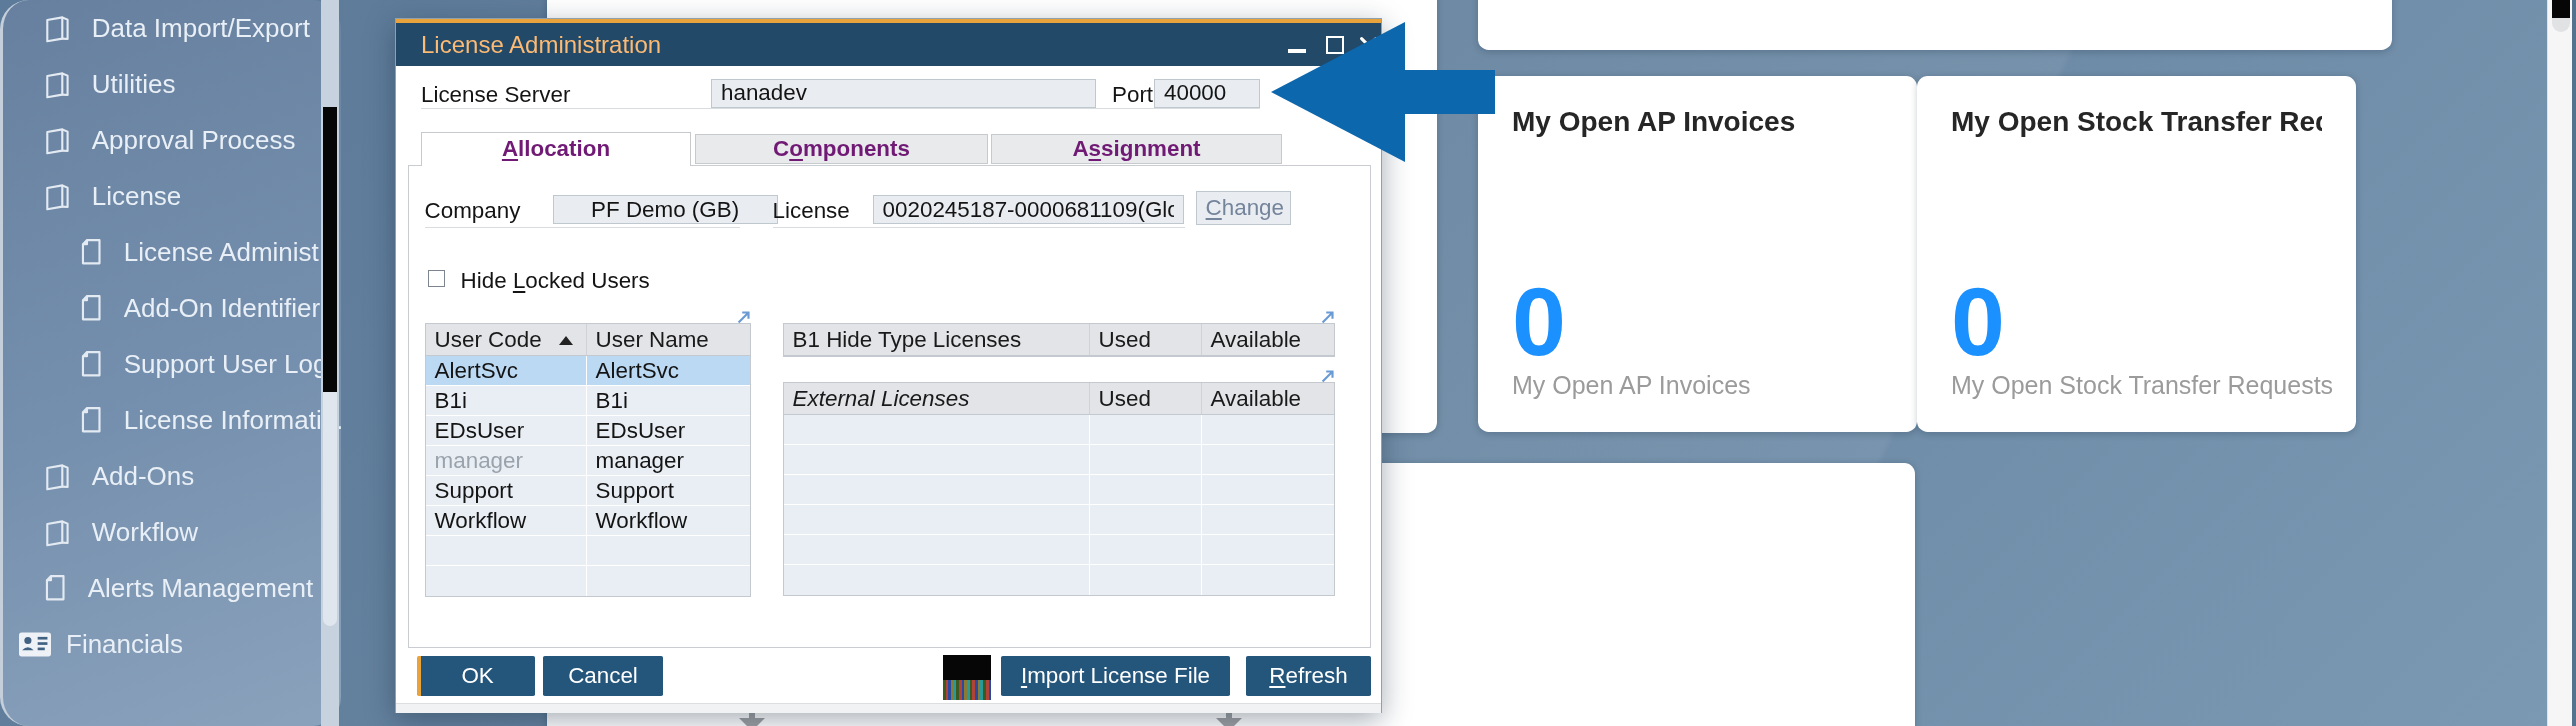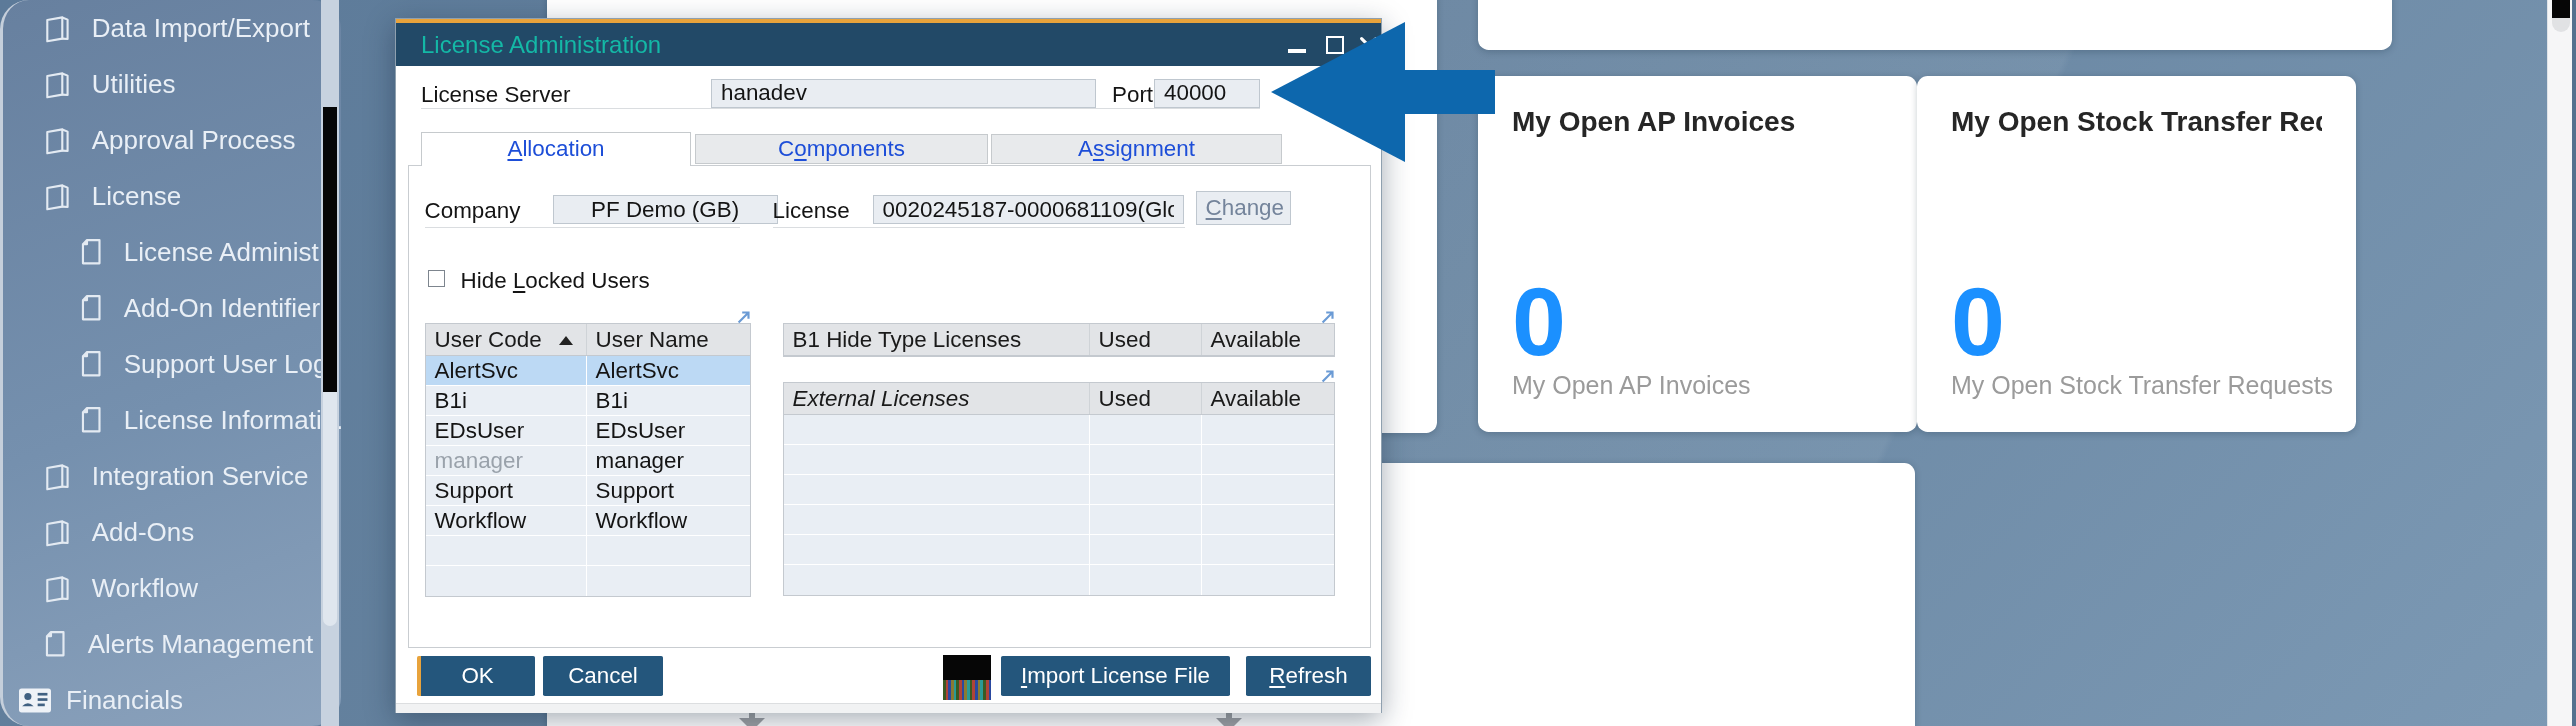--- a/index.html
+++ b/index.html
@@ -45,36 +45,36 @@
   .side-item svg { flex:0 0 auto; margin-right:19.7px; }
   .side-item.lvl0 svg { margin-right:12.5px; }
   .sidebar-scrollbar { position:absolute; right:1.8px; top:0; width:18px; height:726px; background:#c7d2df; }
   .sidebar-scrollbar .thumb { position:absolute; left:1.8px; top:107px; width:14.3px; height:519px; background:#dfe6ee; border-radius:7.2px; }
 
   
   .dialog { position:absolute; left:395px; top:18px; width:987px; height:695px; background:#fff;
             border:0.9px solid #8fa0af; box-shadow:0 7.2px 27px rgba(15,35,55,.38); z-index:40; }
   .d-topline { position:absolute; left:0; top:0; width:100%; height:3.6px; background:var(--accent_gold,#e8a33c); }
   .d-titlebar { position:absolute; left:0; top:3.6px; width:100%; height:43px; background:var(--title_bar,#224967); }
-  .d-title { position:absolute; left:25px; top:0; line-height:43px; color:#14b8a6; font-size:24px; }
+  .d-title { position:absolute; left:25px; top:0; line-height:43px; color:#fdba74; font-size:24px; }
   .win-btn { position:absolute; top:7.2px; width:27px; height:30px; cursor:pointer; }
   .win-btn.min { left:887px; } .win-btn.max { left:925px; } .win-btn.close { left:959px; }
   .glyph-min { position:absolute; left:4.5px; top:19.7px; width:18px; height:3.6px; background:#fff; }
   .glyph-max { position:absolute; left:4.5px; top:6.3px; width:18px; height:18px; border:2.7px solid #fff; }
 
   .d-body { position:absolute; left:0; top:47px; width:985px; height:647px; background:#fff; }
 
   .fld-label { position:absolute; font-size:22.4px; color:#141414; }
   .fld { position:absolute; background:#e9edf2; border:0.9px solid #bfc7cf; height:29px; font-size:22.4px; color:#141414;
          padding:0 9px; font-family:inherit; }
   .hairline { position:absolute; height:0.9px; background:#dadde0; }
 
   
-  .tab { position:absolute; text-align:center; font-size:22.4px; color:#1d4ed8; cursor:pointer;
-         background:#e8eaec; border:0.9px solid #c6cacd; top:68px; height:29.5px; line-height:28px; }
+  .tab { position:absolute; text-align:center; font-size:22.4px; color:#701a75; cursor:pointer;
+         background:#e8eaec; border:0.9px solid #c6cacd; top:68px; height:29.5px; line-height:28px;font-weight:bold; }
   .tab.active { background:#fff; top:66px; height:34px; line-height:32px; border-bottom:none; z-index:3; }
   .key { text-decoration:underline; text-underline-offset:2.7px; }
 
   
   .group { position:absolute; left:11.6px; top:99px; width:963px; height:483px; border:0.9px solid #c9cdd1; background:#fff; }
 
   .checkbox { position:absolute; width:17px; height:17px; border:1.8px solid #7d858e; background:#fff; cursor:pointer; }
 
   
   .tbl { position:absolute; border:0.9px solid #c4c9cf; }
@@ -212,28 +212,20 @@
           <span>Support User Log</span>
         </div>
         <div class="side-item lvl2">
 
           <svg width="26" height="29.5" viewBox="0 0 29 33" fill="none" stroke="#e3eaf2" stroke-width="2.4" stroke-linejoin="round">
             <path d="M10 3.5 H24 V29.5 H5.5 V8 Z"></path>
             <path d="M10 3.5 V8 H5.5"></path>
           </svg>
 
           <span>License Informati...</span>
-        </div>
-        <div class="side-item lvl1">
-          <svg width="30" height="30" viewBox="0 0 34 34" fill="none" stroke="#e3eaf2" stroke-width="2.4" stroke-linejoin="round">
-            <path d="M6 8 L23 5 L23 29 L6 32 Z"></path>
-            <path d="M23 5 L29 7.5 L29 29.5 L23 29"></path>
-          </svg>
-
-          <span>Integration Service</span>
         </div>
         <div class="side-item lvl1">
           <svg width="30" height="30" viewBox="0 0 34 34" fill="none" stroke="#e3eaf2" stroke-width="2.4" stroke-linejoin="round">
             <path d="M6 8 L23 5 L23 29 L6 32 Z"></path>
             <path d="M23 5 L29 7.5 L29 29.5 L23 29"></path>
           </svg>
 
           <span>Add-Ons</span>
         </div>
         <div class="side-item lvl1">

